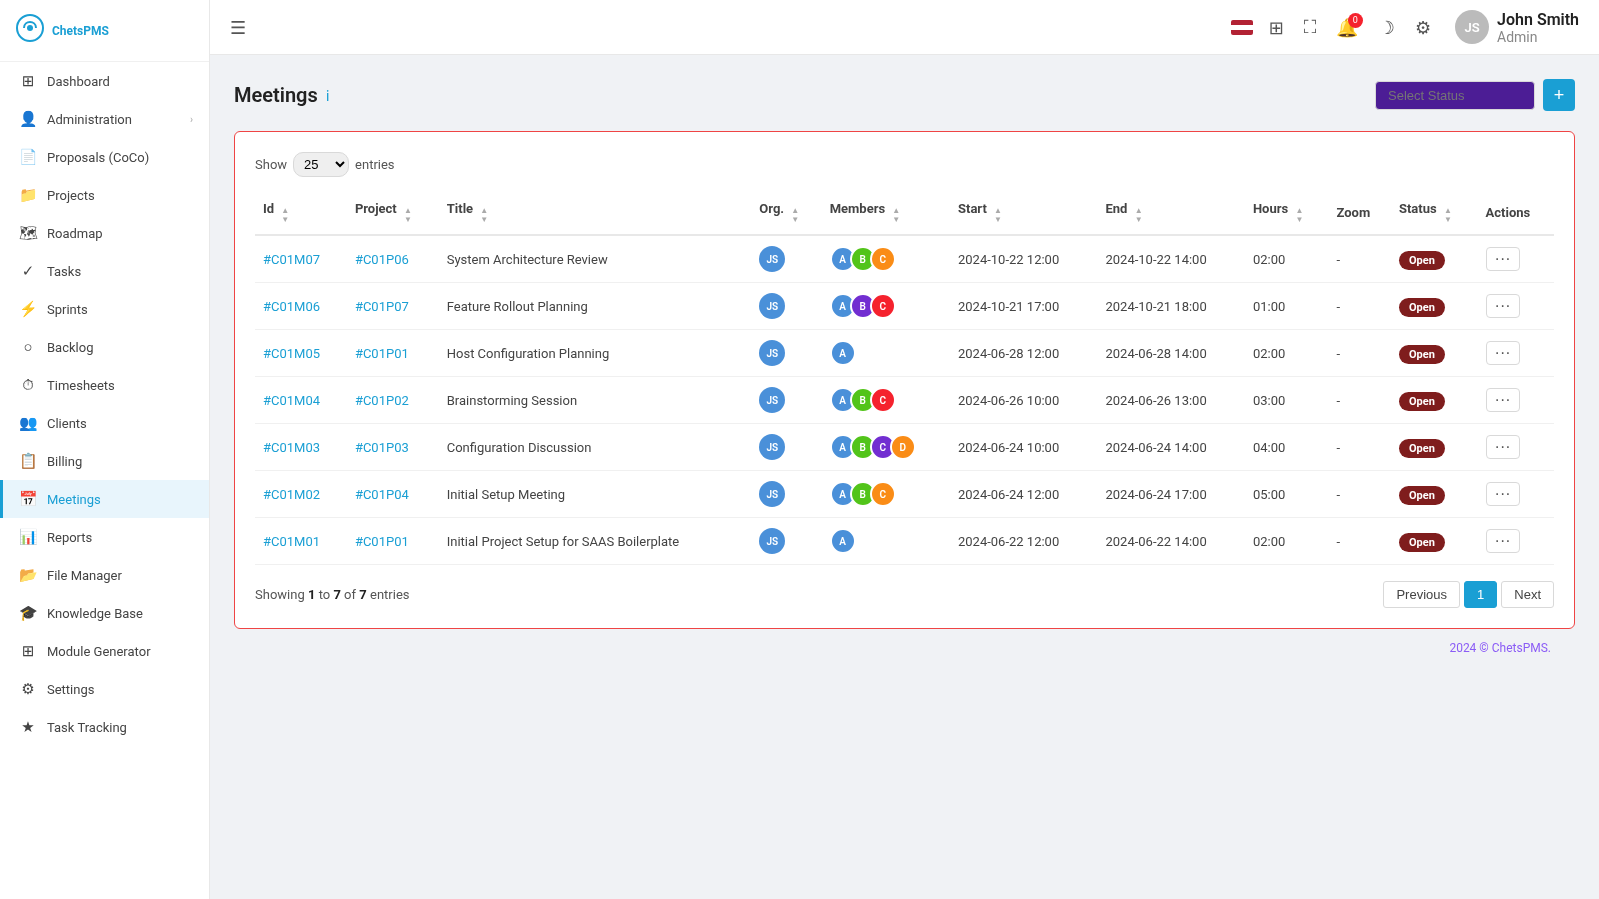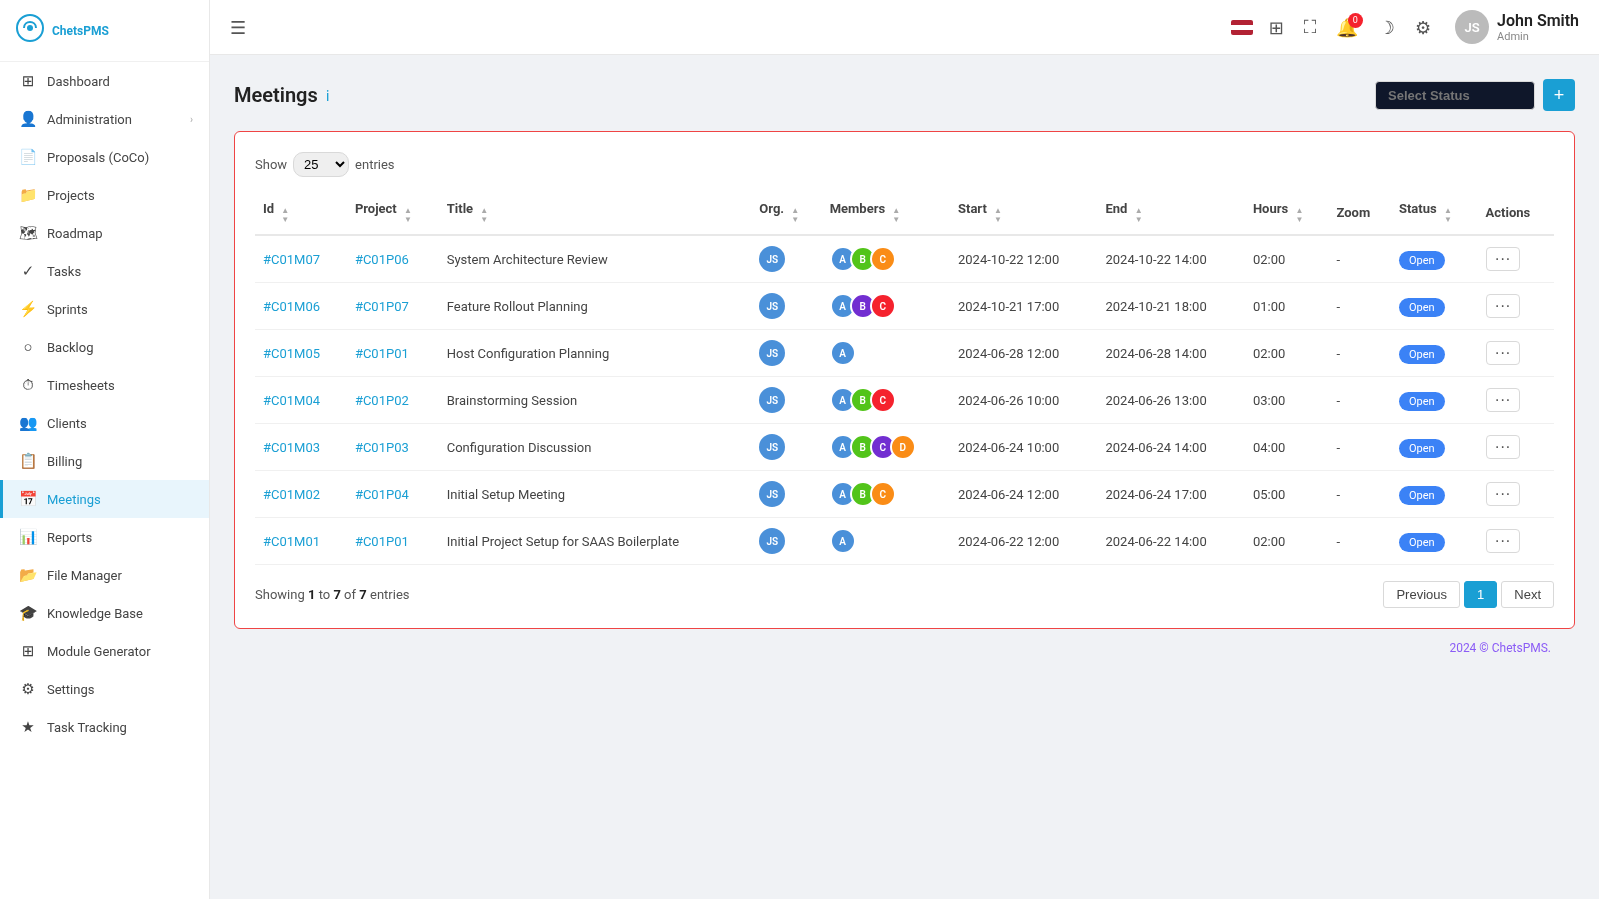--- a/index.html
+++ b/index.html
@@ -40,34 +40,34 @@
     .notif-badge {
       position: absolute; top: -4px; right: -4px;
       background: #f5222d; color: #fff; font-size: 9px; border-radius: 50%;
       width: 15px; height: 15px; display: flex; align-items: center; justify-content: center;
     }
     .flag-icon { width: 22px; height: 15px; background: linear-gradient(to bottom, #b22234 33%, #fff 33%, #fff 66%, #b22234 66%); border-radius: 2px; cursor: pointer; }
     #user-area { display: flex; align-items: center; gap: 8px; cursor: pointer; margin-left: 8px; }
     #avatar { width: 34px; height: 34px; border-radius: 50%; background: #bbb; overflow: hidden; display: flex; align-items: center; justify-content: center; color: #fff; font-weight: 600; font-size: 13px; }
     #user-info { display: flex; flex-direction: column; }
     #user-name { font-weight: 600; font-size: 16px; color: #222; }
-    #user-role { font-size: 11px; color: #888; }
+    #user-role { font-size: 14px; color: #888; }
 
     
     #content { flex: 1; overflow-y: auto; padding: 24px; }
 
     
     #page-header { display: flex; align-items: center; justify-content: space-between; margin-bottom: 20px; }
     #page-title-area { display: flex; align-items: center; gap: 8px; }
     #page-title { font-size: 20px; font-weight: 600; color: #222; }
     #info-icon { color: #1a9fd4; font-size: 15px; cursor: pointer; }
     #header-actions { display: flex; align-items: center; gap: 8px; }
     #status-select {
       border: 1px solid #d9d9d9; border-radius: 4px; padding: 6px 12px;
-      font-size: 13px; color: #aaa; background: #0f172a; width: 160px; font-weight: bold;
+      font-size: 13px; color: #aaa; background: #4c1d95; width: 160px;
     }
     #add-button {
       background: #1a9fd4; color: #fff; border: none; border-radius: 4px;
       width: 32px; height: 32px; font-size: 18px; cursor: pointer; display: flex; align-items: center; justify-content: center;
     }
 
     
     #card { background: #fff; border-radius: 6px; border: 1px solid #ef4444; padding: 20px; }
 
     
@@ -89,21 +89,21 @@
     
     .avatar-group { display: flex; align-items: center; }
     .avatar-sm {
       width: 26px; height: 26px; border-radius: 50%; border: 2px solid #fff;
       background: #ccc; margin-left: -6px; overflow: hidden; display: flex; align-items: center; justify-content: center; font-size: 10px; color: #fff; font-weight: 600;
     }
     .avatar-sm:first-child { margin-left: 0; }
     .avatar-single { width: 26px; height: 26px; border-radius: 50%; background: #ccc; overflow: hidden; display: flex; align-items: center; justify-content: center; font-size: 10px; color: #fff; font-weight: 600; }
 
     
-    .badge-open { background: #3b82f6; color: #fff; padding: 3px 10px; border-radius: 12px; font-size: 11px; font-weight: 400; }
+    .badge-open { background: #7f1d1d; color: #fff; padding: 3px 10px; border-radius: 12px; font-size: 11px; font-weight: 700; }
 
     
     .actions-btn { background: none; border: 1px solid #d9d9d9; border-radius: 4px; padding: 3px 8px; cursor: pointer; color: #555; font-size: 16px; line-height: 1; }
 
     
     #pagination { display: flex; align-items: center; justify-content: space-between; margin-top: 16px; }
     #showing-text { color: #555; font-size: 13px; }
     #showing-text strong { color: #222; }
     #page-controls { display: flex; align-items: flex-start; gap: 4px; }
     .page-btn {

